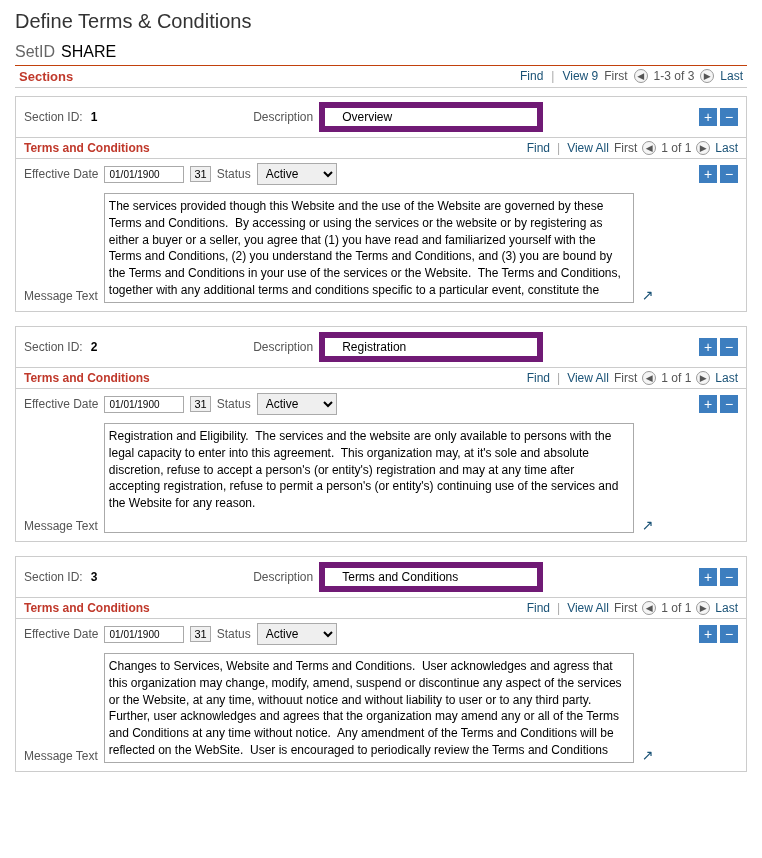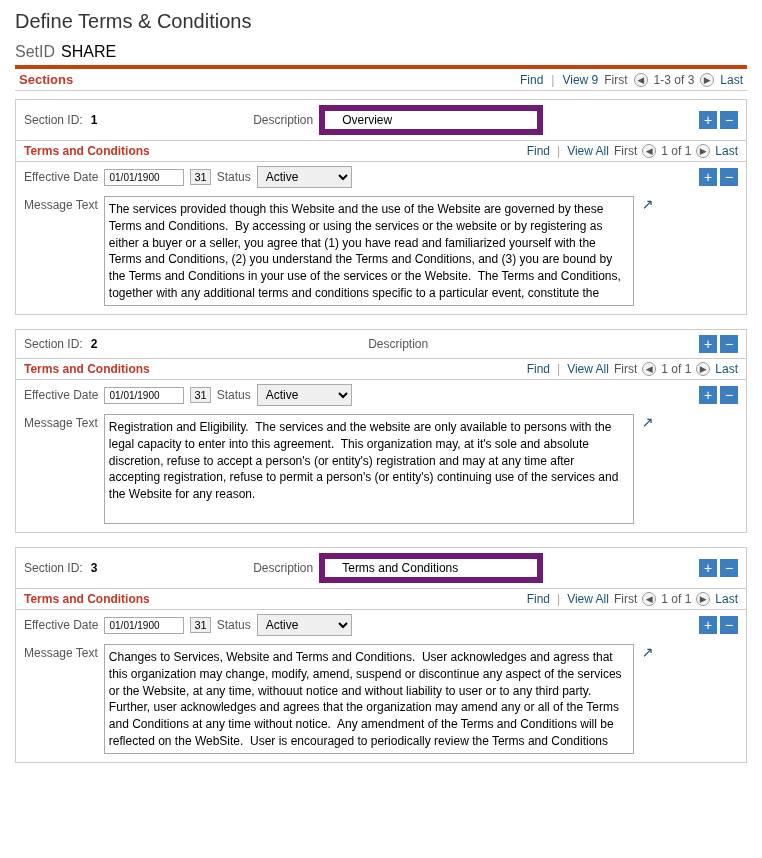--- a/index.html
+++ b/index.html
@@ -21,24 +21,24 @@
       align-items: center;
       margin-bottom: 4px;
       font-size: 16px;
     }
     .setid-label {
       color: #666;
       margin-right: 6px;
     }
     .sections-bar {
       display: flex;
-      align-items: flex-end;
+      align-items: flex-start;
       justify-content: space-between;
       background: #fff;
-      border-top: 4px solid #c2410c;
+      border-top: 1px solid #c2410c;
       border-bottom: 1px solid #ccc;
       padding: 3px 4px;
       margin-bottom: 8px;
     }
     .sections-bar-title {
       color: #c0392b;
       font-weight: bold;
       font-size: 13px;
     }
     .sections-bar-nav {
@@ -115,31 +115,31 @@
       border: 1px solid #aaa;
       background: #f0f0f0;
       cursor: pointer;
       font-size: 11px;
       padding: 1px 3px;
     }
     .status-select {
       border: 1px solid #aaa;
       padding: 2px 4px;
       font-size: 12px;
-      width: 95px;
+      width: 80px;
     }
     .tc-fields-row {
       display: flex;
       align-items: center;
       justify-content: space-between;
       padding: 4px 8px;
     }
     .msg-row {
       display: flex;
-      align-items: flex-start;
+      align-items: flex-end;
       padding: 4px 8px 8px 8px;
       gap: 6px;
     }
     .msg-label { color: #555; padding-top: 2px; min-width: 70px; text-align: right;}
     .msg-textarea {
       border: 1px solid #aaa;
       width: 530px;
       min-height: 110px;
       font-size: 12px;
       padding: 4px;
@@ -249,20 +249,21 @@
       </div>
     </div>
     <div class="section-block">
       <div class="top-section-row">
         <div style="display: flex; align-items: center; gap: 8px;">
           <span class="section-id-label">Section ID:</span>
           <span class="section-id-num">2</span>
         </div>
         <div style="display: flex; align-items: center; gap: 6px;">
           <span class="desc-label">Description</span>
+          <input class="desc-input" type="text" value="Registration" style="">
         </div>
         <div class="plus-minus-group">
           <button class="pm-btn">+</button>
           <button class="pm-btn">−</button>
         </div>
       </div>
       <div class="tc-bar">
         <span class="tc-bar-title">Terms and Conditions</span>
         <div class="tc-bar-nav">
           <a class="nav-link">Find</a>

